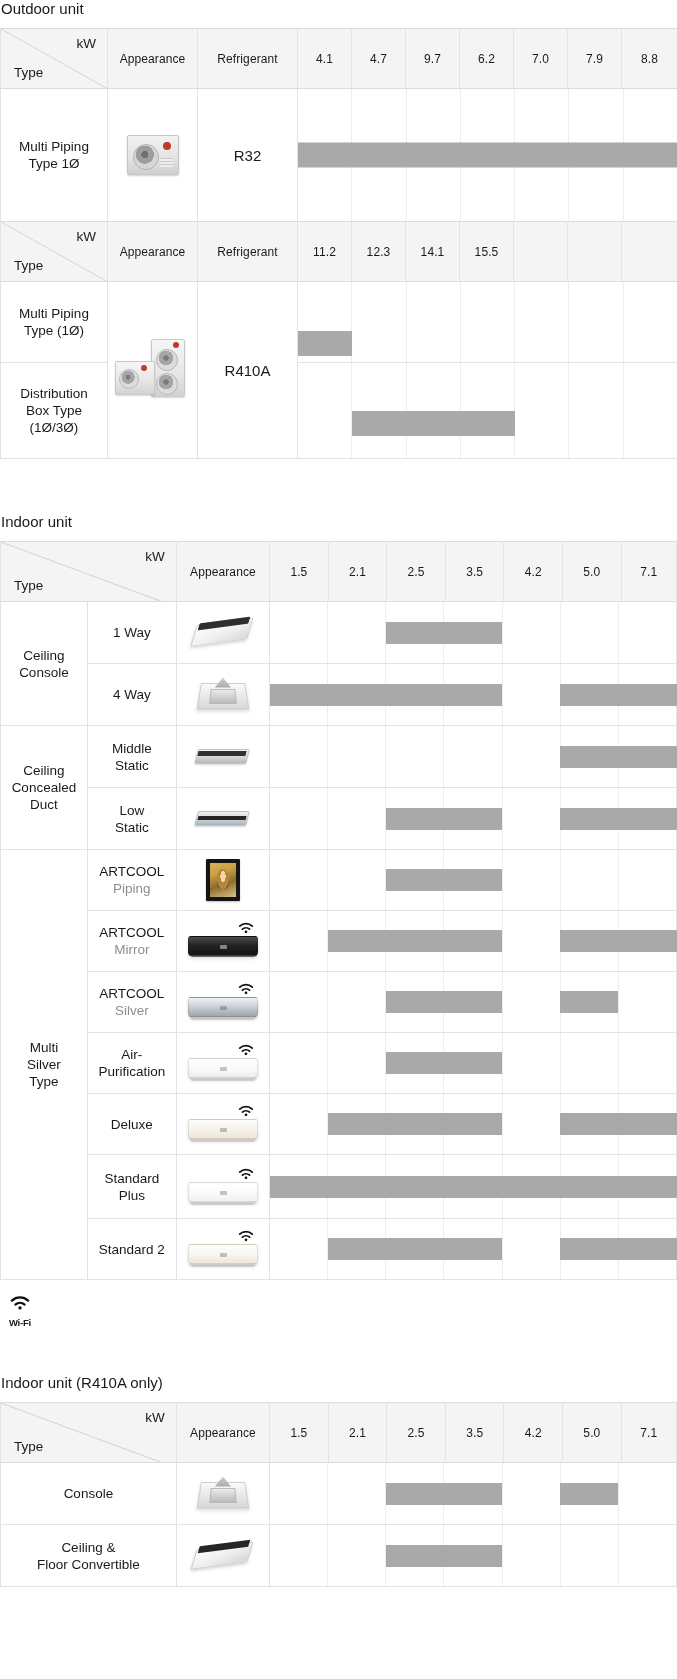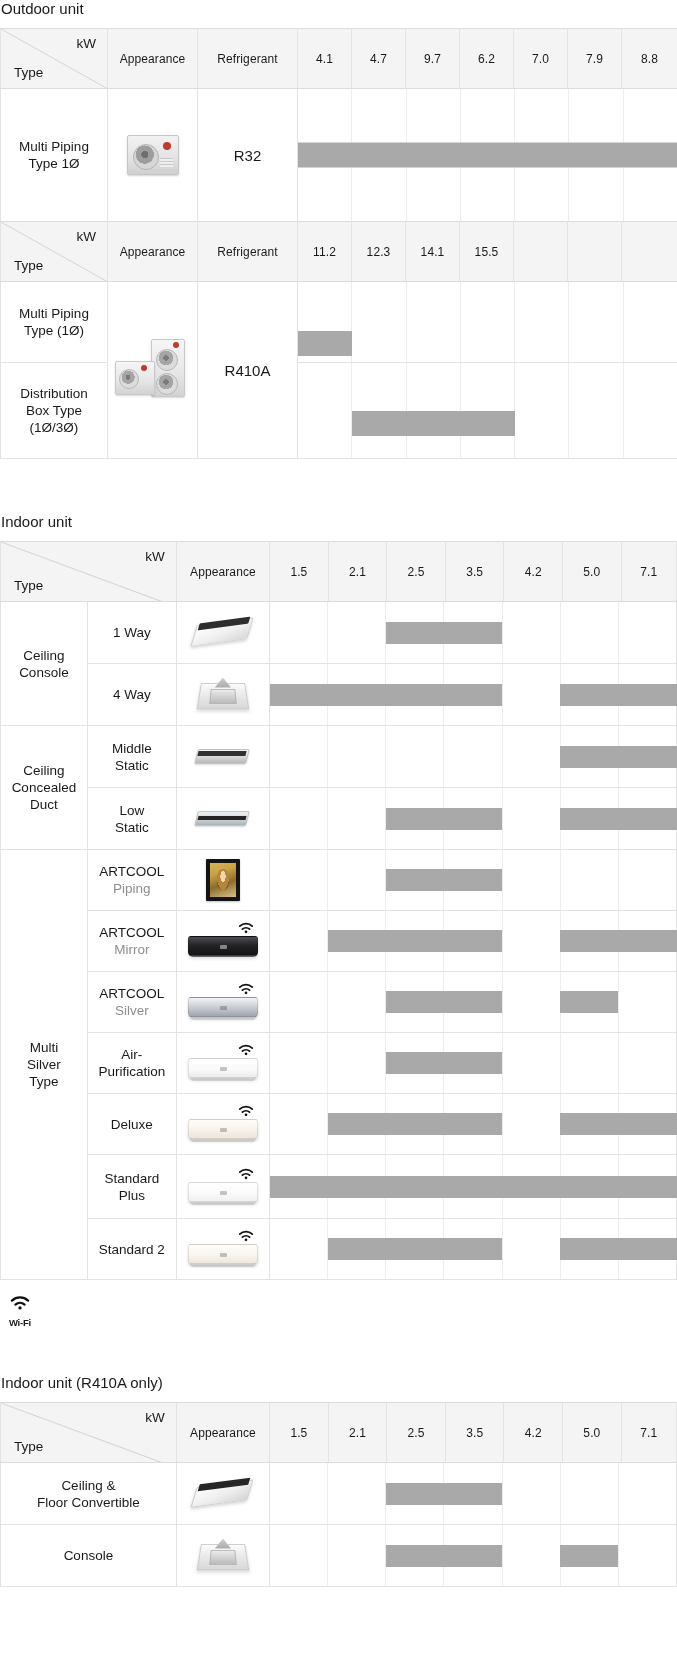--- a/index.html
+++ b/index.html
@@ -855,44 +855,20 @@
         <th class="cap">2.5</th>
         <th class="cap">3.5</th>
         <th class="cap">4.2</th>
         <th class="cap">5.0</th>
         <th class="cap">7.1</th>
       </tr>
     </thead>
     <tbody>
       <tr style="height:62px">
         <td class="rowlabel">
-          <span>Ceiling &amp;</span><br>
-          <span>Floor Convertible</span>
-        </td>
-        <td class="appear-cell">
-          <div class="cfconv">
-              <span class="body"></span>
-              <span class="band"></span>
-            </div>
-        </td>
-        <td colspan="7" class="barcell">
-          <div style="position:absolute;inset:0;display:flex">
-            <div style="flex:1;border-right:1px solid #ededed"></div>
-              <div style="flex:1;border-right:1px solid #ededed"></div>
-            <div style="flex:1;border-right:1px solid #ededed"></div>
-              <div style="flex:1;border-right:1px solid #ededed"></div>
-            <div style="flex:1;border-right:1px solid #ededed"></div>
-              <div style="flex:1;border-right:1px solid #ededed"></div>
-            <div style="flex:1"></div>
-          </div>
-          <div class="bar" style="left:28.571%;width:28.571%"></div>
-        </td>
-      </tr>
-      <tr style="height:62px">
-        <td class="rowlabel">
           <span>Console</span>
         </td>
         <td class="appear-cell">
           <div class="cassette4">
               <span class="outer"></span>
               <span class="inner"></span>
               <span class="peak"></span>
             </div>
         </td>
         <td colspan="7" class="barcell">
@@ -902,16 +878,40 @@
             <div style="flex:1;border-right:1px solid #ededed"></div>
               <div style="flex:1;border-right:1px solid #ededed"></div>
             <div style="flex:1;border-right:1px solid #ededed"></div>
               <div style="flex:1;border-right:1px solid #ededed"></div>
             <div style="flex:1"></div>
           </div>
           <div class="bar" style="left:28.571%;width:28.571%"></div>
           <div class="bar" style="left:71.428%;width:14.285%"></div>
         </td>
       </tr>
+      <tr style="height:62px">
+        <td class="rowlabel">
+          <span>Ceiling &amp;</span><br>
+          <span>Floor Convertible</span>
+        </td>
+        <td class="appear-cell">
+          <div class="cfconv">
+              <span class="body"></span>
+              <span class="band"></span>
+            </div>
+        </td>
+        <td colspan="7" class="barcell">
+          <div style="position:absolute;inset:0;display:flex">
+            <div style="flex:1;border-right:1px solid #ededed"></div>
+              <div style="flex:1;border-right:1px solid #ededed"></div>
+            <div style="flex:1;border-right:1px solid #ededed"></div>
+              <div style="flex:1;border-right:1px solid #ededed"></div>
+            <div style="flex:1;border-right:1px solid #ededed"></div>
+              <div style="flex:1;border-right:1px solid #ededed"></div>
+            <div style="flex:1"></div>
+          </div>
+          <div class="bar" style="left:28.571%;width:28.571%"></div>
+        </td>
+      </tr>
     </tbody>
   </table>
 
 </div>
 
 </body></html>

